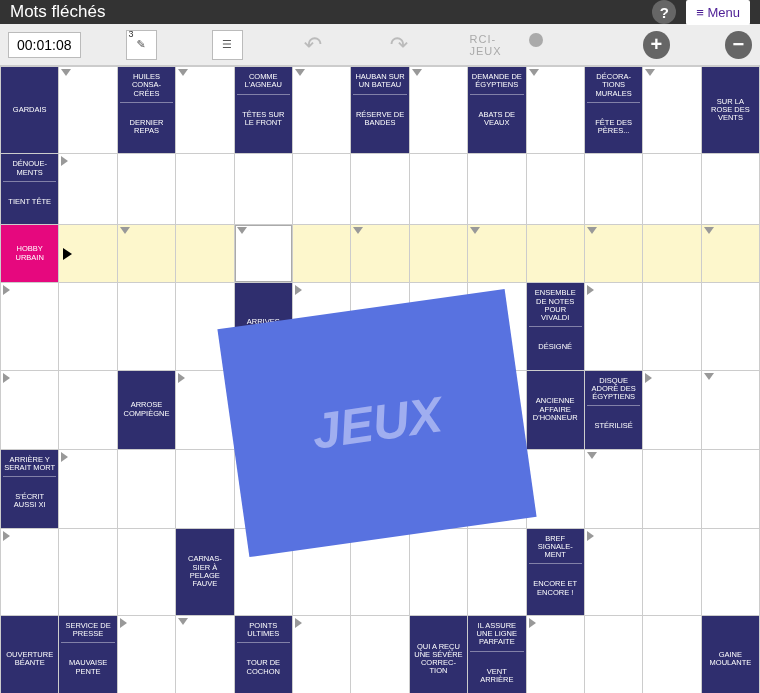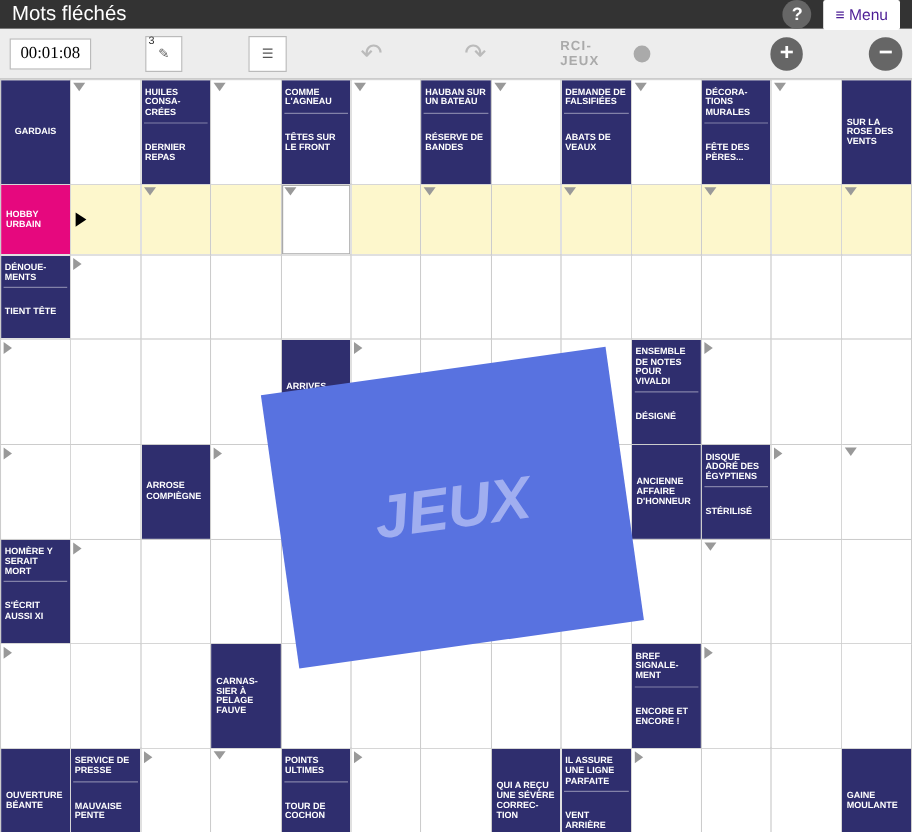--- a/index.html
+++ b/index.html
@@ -2,31 +2,31 @@
 <html><head>
 <meta charset="utf-8">
 <style>
 *{margin:0;padding:0;box-sizing:border-box}
 body{font-family:Arial,Helvetica,sans-serif;background:#fff;width:760px}
 .header{background:#333;color:#fff;display:flex;align-items:center;height:24px;padding:0 10px}
 .header h1{font-size:17px;font-weight:normal;flex:1}
 .help-icon{width:24px;height:24px;border-radius:50%;background:#666;color:#fff;display:flex;align-items:center;justify-content:center;font-size:15px;font-weight:bold;margin-right:10px;cursor:pointer}
 .menu-btn{background:#fff;color:#4c1d95;border:none;padding:5px 10px;font-size:13px;cursor:pointer;border-radius:2px}
 .toolbar{background:#ededed;height:42px;display:flex;align-items:center;padding:0 8px;border-bottom:1px solid #ccc}
-.timer{background:#fff;border:1px solid #bbb;padding:4px 8px;font-size:14px;font-family:Liberation Serif, serif;margin-right:45px}
+.timer{background:#fff;border:1px solid #bbb;padding:4px 8px;font-size:14px;font-family:Liberation Sans, sans-serif;margin-right:45px}
 .tool{width:32px;height:30px;background:#fff;border:1px solid #bbb;display:flex;align-items:center;justify-content:center;margin-right:55px;color:#555;font-size:11px;position:relative}
 .tool-badge{position:absolute;top:-2px;left:2px;font-size:9px;color:#333}
 .tool-undo,.tool-redo{border:none;background:none;color:#bbb;font-size:22px}
-.logo{color:#aaa;font-size:11px;font-weight:bold;letter-spacing:1px;margin-right:45px;display:flex;align-items:center}
+.logo{color:#aaa;font-size:11px;font-weight:normal;letter-spacing:1px;margin-right:45px;display:flex;}
 .logo-dot{width:14px;height:14px;border-radius:50%;background:#aaa;margin-left:3px}
 .circ-btn{width:28px;height:28px;border-radius:50%;background:#666;color:#fff;display:flex;align-items:center;justify-content:center;font-size:20px;font-weight:bold;cursor:pointer;margin-left:55px}
 .grid-wrap{position:relative;width:760px}
 table.grid{border-collapse:collapse;width:100%;table-layout:fixed}
 td{border:1px solid #ccc;width:58.4px;height:58.4px;position:relative;vertical-align:top;padding:0}
-td.clue,td.clue2{background:#2f2e6e;color:#fff;font-size:7.5px;font-weight:bold;text-align:left;line-height:1.1;padding:2px}
+td.clue,td.clue2{background:#2f2e6e;color:#fff;font-size:7.5px;font-weight:normal;text-align:center;line-height:1.1;padding:2px}
 td.clue2 .top{border-bottom:1px solid rgba(255,255,255,.4);padding:4px 1px;display:block}
 td.clue2 .bot{padding:16px 1px;display:block}
 td.clue .single{display:flex;align-items:center;justify-content:center;height:100%;padding:2px}
 td.hi{background:#e6087e}
 td.yl{background:#fdf7cc}
 td.empty{background:#fff}
 td.sel{background:#fff;box-shadow:inset 0 0 0 1px #aaa}
 .marker-r{position:absolute;top:2px;left:2px;width:0;height:0;border-top:5px solid transparent;border-bottom:5px solid transparent;border-left:7px solid #999}
 .marker-d{position:absolute;top:2px;left:2px;width:0;height:0;border-left:5px solid transparent;border-right:5px solid transparent;border-top:7px solid #999}
 .cursor{position:absolute;left:4px;top:50%;transform:translateY(-50%);width:0;height:0;border-top:6px solid transparent;border-bottom:6px solid transparent;border-left:9px solid #000}
@@ -82,38 +82,58 @@
             <span class="marker-d"></span>
           </td>
 <td class="clue2">
             <span class="top">HAUBAN SUR UN BATEAU</span>
             <span class="bot">RÉSERVE DE BANDES</span>
           </td>
 <td class="empty">
             <span class="marker-d"></span>
           </td>
 <td class="clue2">
-            <span class="top">DEMANDE DE FALSIFIÉES</span>
+            <span class="top">DEMANDE DE ÉGYPTIENS</span>
             <span class="bot">ABATS DE VEAUX</span>
           </td>
 <td class="empty">
             <span class="marker-d"></span>
           </td>
 <td class="clue2">
             <span class="top">DÉCORA-TIONS MURALES</span>
             <span class="bot">FÊTE DES PÈRES...</span>
           </td>
 <td class="empty">
             <span class="marker-d"></span>
           </td>
 <td class="clue">
             <span class="single">SUR LA ROSE DES VENTS</span>
           </td>
 </tr>
 <tr>
+<td class="clue2">
+            <span class="top">DÉNOUE-MENTS</span>
+            <span class="bot">TIENT TÊTE</span>
+          </td>
+<td class="empty">
+            <span class="marker-r"></span>
+          </td>
+<td class="empty"></td>
+          <td class="empty"></td>
+          <td class="empty"></td>
+          <td class="empty"></td>
+          <td class="empty"></td>
+          <td class="empty"></td>
+          <td class="empty"></td>
+          <td class="empty"></td>
+          <td class="empty"></td>
+          <td class="empty"></td>
+          <td class="empty"></td>
+</tr>
+<tr>
 <td class="clue hi">
             <span class="single">HOBBY URBAIN</span>
           </td>
 <td class="yl">
             <span class="cursor"></span>
           </td>
 <td class="yl">
             <span class="marker-d"></span>
           </td>
 <td class="yl"></td>
@@ -131,40 +151,20 @@
 <td class="yl"></td>
 <td class="yl">
             <span class="marker-d"></span>
           </td>
 <td class="yl"></td>
 <td class="yl">
             <span class="marker-d"></span>
           </td>
 </tr>
 <tr>
-<td class="clue2">
-            <span class="top">DÉNOUE-MENTS</span>
-            <span class="bot">TIENT TÊTE</span>
-          </td>
-<td class="empty">
-            <span class="marker-r"></span>
-          </td>
-<td class="empty"></td>
-          <td class="empty"></td>
-          <td class="empty"></td>
-          <td class="empty"></td>
-          <td class="empty"></td>
-          <td class="empty"></td>
-          <td class="empty"></td>
-          <td class="empty"></td>
-          <td class="empty"></td>
-          <td class="empty"></td>
-          <td class="empty"></td>
-</tr>
-<tr>
 <td class="empty">
             <span class="marker-r"></span>
           </td>
 <td class="empty"></td>
           <td class="empty"></td>
           <td class="empty"></td>
 <td class="clue">
             <span class="single">ARRIVES SUR TERRE</span>
           </td>
 <td class="empty">
@@ -208,21 +208,21 @@
           </td>
 <td class="empty">
             <span class="marker-r"></span>
           </td>
           <td class="empty">
             <span class="marker-d"></span>
           </td>
 </tr>
 <tr>
 <td class="clue2">
-            <span class="top">HOMÈRE Y SERAIT MORT</span>
+            <span class="top">ARRIÈRE Y SERAIT MORT</span>
             <span class="bot">S'ÉCRIT AUSSI XI</span>
           </td>
 <td class="empty">
             <span class="marker-r"></span>
           </td>
           <td class="empty"></td>
           <td class="empty"></td>
 <td class="empty"></td>
           <td class="empty"></td>
           <td class="empty"></td>

